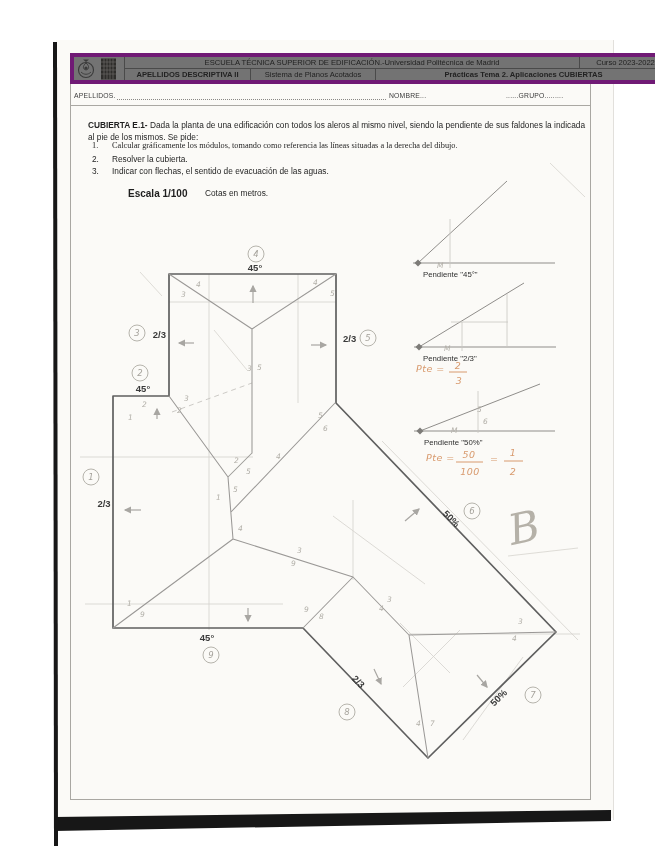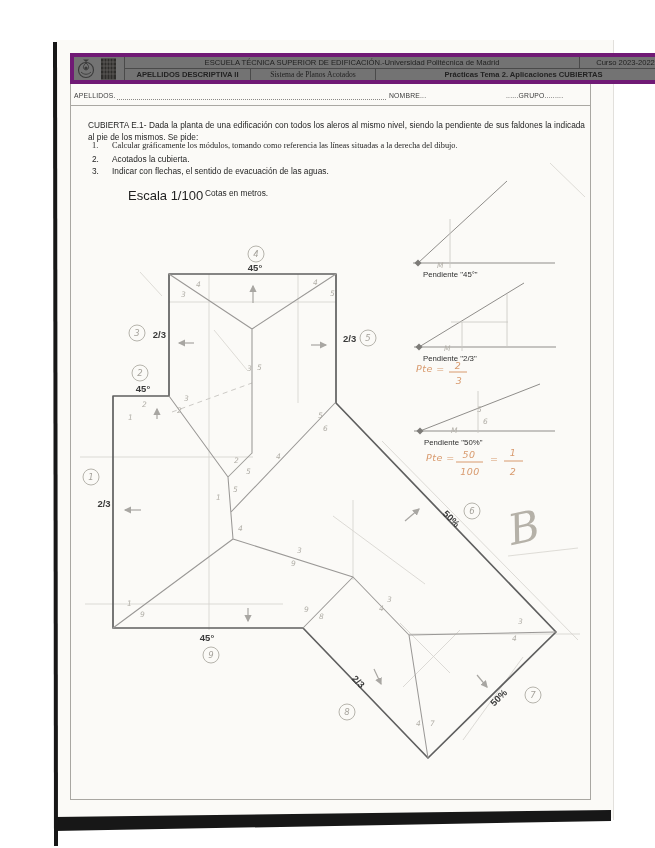--- a/index.html
+++ b/index.html
@@ -13,34 +13,34 @@
   
   #hdr{position:absolute;left:70px;top:53px;width:605px;height:31px;border:4px solid #701a75;box-sizing:border-box;display:flex;background:#737373;}
   #hdr-logos{width:51px;border-right:1px solid #4a4a4a;box-sizing:border-box;display:flex;align-items:center;justify-content:center;}
   #hdr-right{flex:1;display:flex;flex-direction:column;}
   .hdr-row{display:flex;flex:1;}
   .hdr-cell{display:flex;align-items:center;justify-content:center;font-size:7.6px;color:#222;box-sizing:border-box;white-space:nowrap;overflow:hidden;}
   #hdr-school{flex:1;}
   #hdr-curso{width:92px;border-left:1px solid #4a4a4a;}
   .hdr-row2{border-top:1px solid #4a4a4a;}
   #hdr-geo{width:125px;font-weight:bold;}
-  #hdr-sys{width:125px;border-left:1px solid #4a4a4a;font-family:Liberation Serif, serif;}
+  #hdr-sys{width:125px;border-left:1px solid #4a4a4a;}
   #hdr-prac{flex:1;border-left:1px solid #4a4a4a;font-weight:bold;text-align:right;}
 
   
   .form-label{position:absolute;font-size:6.8px;color:#3b3b3b;letter-spacing:.2px;}
   .dotted-leader{position:absolute;border-bottom:1px dotted #8a8885;height:1px;}
 
   
   #intro{position:absolute;left:88px;top:112px;width:497px;font-size:8.3px;line-height:11.6px;color:#1f1f1f;text-align:justify;}
   .list-row{position:absolute;left:92px;width:493px;font-size:8.3px;color:#1f1f1f;}
   .list-num{display:inline-block;width:20px;}
-  #escala-row{position:absolute;left:88px;top:188px;font-size:13px;color:#1f1f1f;padding-left:40px;}
+  #escala-row{position:absolute;left:88px;top:188px;font-size:10px;color:#1f1f1f;padding-left:40px;}
   #escala-units{position:absolute;left:205px;top:188px;font-size:8.3px;color:#1f1f1f;}
-  b{font-weight:normal;}
+  b{font-weight:bold;}
 
   
   #dwg{position:absolute;left:0;top:0;}
   .outline{fill:none;stroke:#5f5f5f;stroke-width:1.7;stroke-linejoin:round;}
   .roof{fill:none;stroke:#9a9896;stroke-width:1.05;stroke-linecap:round;}
   .constr{fill:none;stroke:#d4d2cd;stroke-width:0.8;}
   .dash{fill:none;stroke:#c6c4c0;stroke-width:0.9;stroke-dasharray:5 4;}
   .stray{fill:none;stroke:#dad8d3;stroke-width:0.9;}
   .refline{fill:none;stroke:#8f8d8a;stroke-width:1;}
   .reflight{fill:none;stroke:#c9c7c2;stroke-width:0.8;}
@@ -95,21 +95,21 @@
   </div>
 
   <span class="form-label" style="left:74px;top:92px;">APELLIDOS.</span>
   <div class="dotted-leader" style="left:117px;top:98px;width:269px;"></div>
   <span class="form-label" style="left:389px;top:92px;">NOMBRE...</span>
   <span class="form-label" style="left:506px;top:92px;">......GRUPO.........</span>
   <div id="form-divider"></div>
 
   <p id="intro"><b>CUBIERTA E.1-</b><span> Dada la planta de una edificación con todos los aleros al mismo nivel, siendo la pendiente de sus faldones la indicada al pie de los mismos. Se pide:</span></p>
   <div class="list-row" style="top:141px;font-family:Liberation Serif, serif;"><span class="list-num">1.</span><span>Calcular gráficamente los módulos, tomando como referencia las líneas situadas a la derecha del dibujo.</span></div>
-  <div class="list-row" style="top:153.5px;"><span class="list-num">2.</span><span>Acotados la cubierta.</span></div>
+  <div class="list-row" style="top:153.5px;"><span class="list-num">2.</span><span>Resolver la cubierta.</span></div>
   <div class="list-row" style="top:166px;"><span class="list-num">3.</span><span>Indicar con flechas, el sentido de evacuación de las aguas.</span></div>
   <div id="escala-row"><b>Escala 1/100</b></div>
   <div id="escala-units">Cotas en metros.</div>
 
   <svg id="dwg" width="655" height="848" viewBox="0 0 655 848">
     <defs>
       <marker id="ah" markerWidth="7" markerHeight="7" refX="5" refY="3" orient="auto">
         <path d="M0,0 L6,3 L0,6 Z" fill="#a8a6a2"></path>
       </marker>
     </defs>

